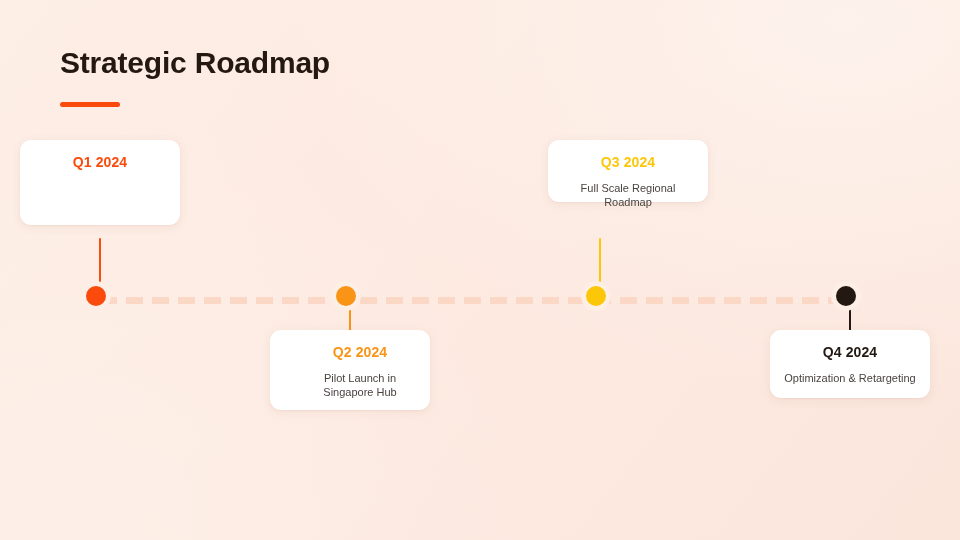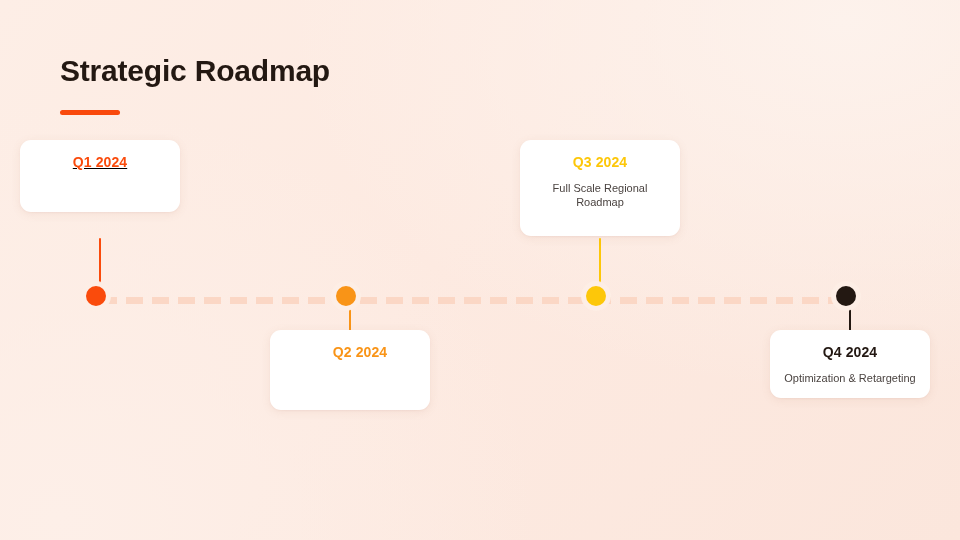--- a/index.html
+++ b/index.html
@@ -8,21 +8,21 @@
     font-family: "Liberation Sans", sans-serif;
     background:
       radial-gradient(ellipse 900px 600px at 88% 4%, #fdf2ec 0%, rgba(253,242,236,0) 62%),
       radial-gradient(ellipse 800px 700px at 6% 96%, #fdefe8 0%, rgba(253,239,232,0) 60%),
       linear-gradient(128deg, #fdeee6 0%, #fdeae1 46%, #fbe6dc 100%);
     overflow:hidden;
     position:relative;
   }
 
   
-  .header { position:absolute; left:60px; top:54px; }
+  .header { position:absolute; left:60px; top:46px; }
   .page-title {
     font-size:30px;
     font-weight:bold;
     color:#231812;
     letter-spacing:-0.2px;
     line-height:1.1;
     white-space:nowrap;
   }
   .title-underline {
     width:60px;
@@ -92,23 +92,23 @@
     letter-spacing:0.1px;
   }
   .card-desc {
     margin-top:10px;
     font-size:11px;
     line-height:1.30;
     color:#4a4340;
   }
 
   
-  #card-q1 { left:20px;  top:140px; height:72px;text-decoration:underline; }
+  #card-q1 { left:20px;  top:140px; height:85px; }
   #card-q2 { left:270px; top:330px; height:80px;padding-left:32px; }
-  #card-q3 { left:520px; top:140px; height:96px; }
+  #card-q3 { left:548px; top:140px; height:62px; }
   #card-q4 { left:770px; top:330px; height:68px; }
 </style>
 </head>
 <body>
 
 <div class="header">
   <div class="page-title">Strategic Roadmap</div>
   <div class="title-underline"></div>
 </div>
 
@@ -135,20 +135,21 @@
     <div class="connector" style="left:849px; top:300px; height:62px; background:#231812;"></div>
     <div class="node" style="left:832px; top:282px; background:#231812;"></div>
   </div>
 
   <div class="card" id="card-q1">
     <div class="card-title" style="color:#fa4b0c;">Q1 2024</div>
   </div>
 
   <div class="card" id="card-q2">
     <div class="card-title" style="color:#f99417;">Q2 2024</div>
+    <div class="card-desc">Pilot Launch in Singapore Hub</div>
   </div>
 
   <div class="card" id="card-q3">
     <div class="card-title" style="color:#fdc709;">Q3 2024</div>
     <div class="card-desc">Full Scale Regional Roadmap</div>
   </div>
 
   <div class="card" id="card-q4">
     <div class="card-title" style="color:#231812;">Q4 2024</div>
     <div class="card-desc">Optimization &amp; Retargeting</div>

